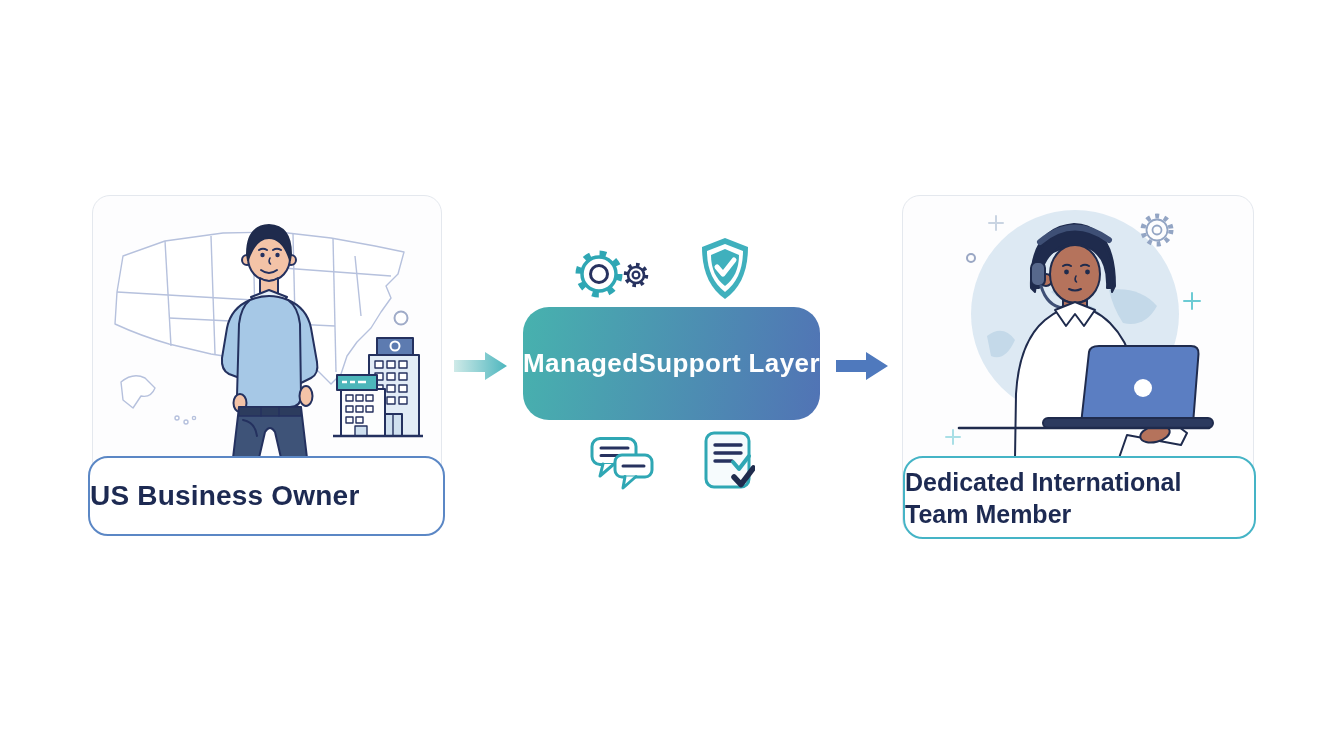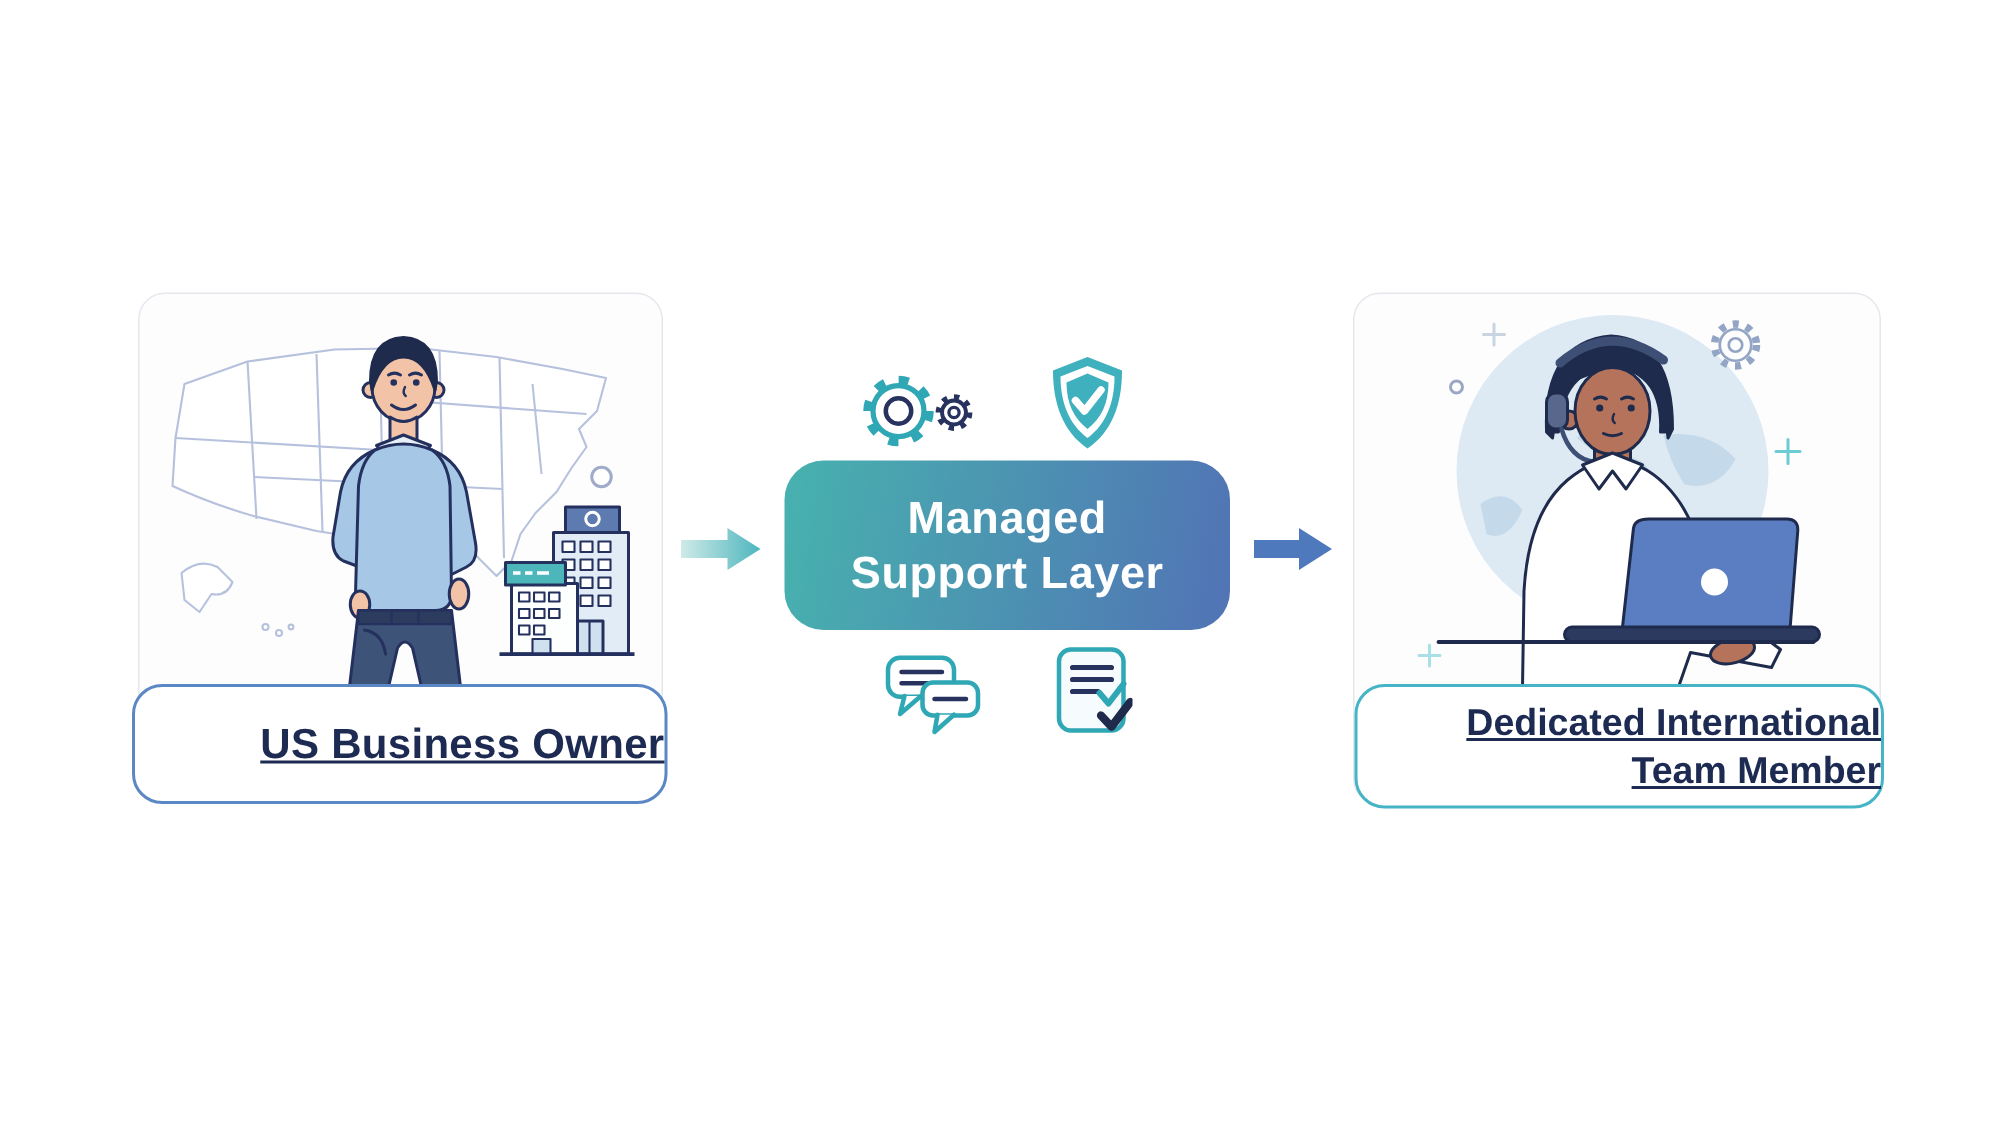--- a/index.html
+++ b/index.html
@@ -7,31 +7,31 @@
        font-family:"Liberation Sans","DejaVu Sans",sans-serif;}
   .stage{position:relative;width:1344px;height:752px;background:#ffffff;}
 
   .card{position:absolute;background:#fdfdfe;border:1.5px solid #e4e8ee;
         border-radius:18px;overflow:hidden;}
   .card-owner{left:92px;top:195px;width:348px;height:337px;}
   .card-team{left:902px;top:195px;width:350px;height:340px;}
   .card svg{display:block;}
 
   .label-pill{position:absolute;background:#ffffff;display:flex;flex-direction:column;
-        align-items:flex-end;justify-content:center;text-align:center;
-        font-weight:bold;color:#1d2a52;border-radius:20px;text-decoration:underline;}
+        align-items:flex-start;justify-content:center;text-align:center;
+        font-weight:bold;color:#1d2a52;border-radius:20px;}
   .label-owner{left:88px;top:456px;width:353px;height:76px;
         border:2.5px solid #5b87c5;font-size:28px;letter-spacing:.2px;}
   .label-team{left:903px;top:456px;width:349px;height:79px;
         border:2.5px solid #45b4c6;font-size:25px;line-height:32px;}
 
   .support-box{position:absolute;left:523px;top:307px;width:297px;height:113px;
-        border-radius:26px;display:flex;flex-direction:column;align-items:center;
+        border-radius:26px;display:flex;flex-direction:row;align-items:center;
         justify-content:center;background:linear-gradient(100deg,#47b2ae 0%,#5173b5 100%);
-        color:#ffffff;font-weight:bold;font-size:30px;line-height:37px;
+        color:#ffffff;font-weight:bold;font-size:26px;line-height:37px;
         letter-spacing:.4px;text-align:center;}
 
   .abs{position:absolute;}
 </style>
 </head>
 <body>
 
 <div class="stage">
 
   <div class="card card-owner">

